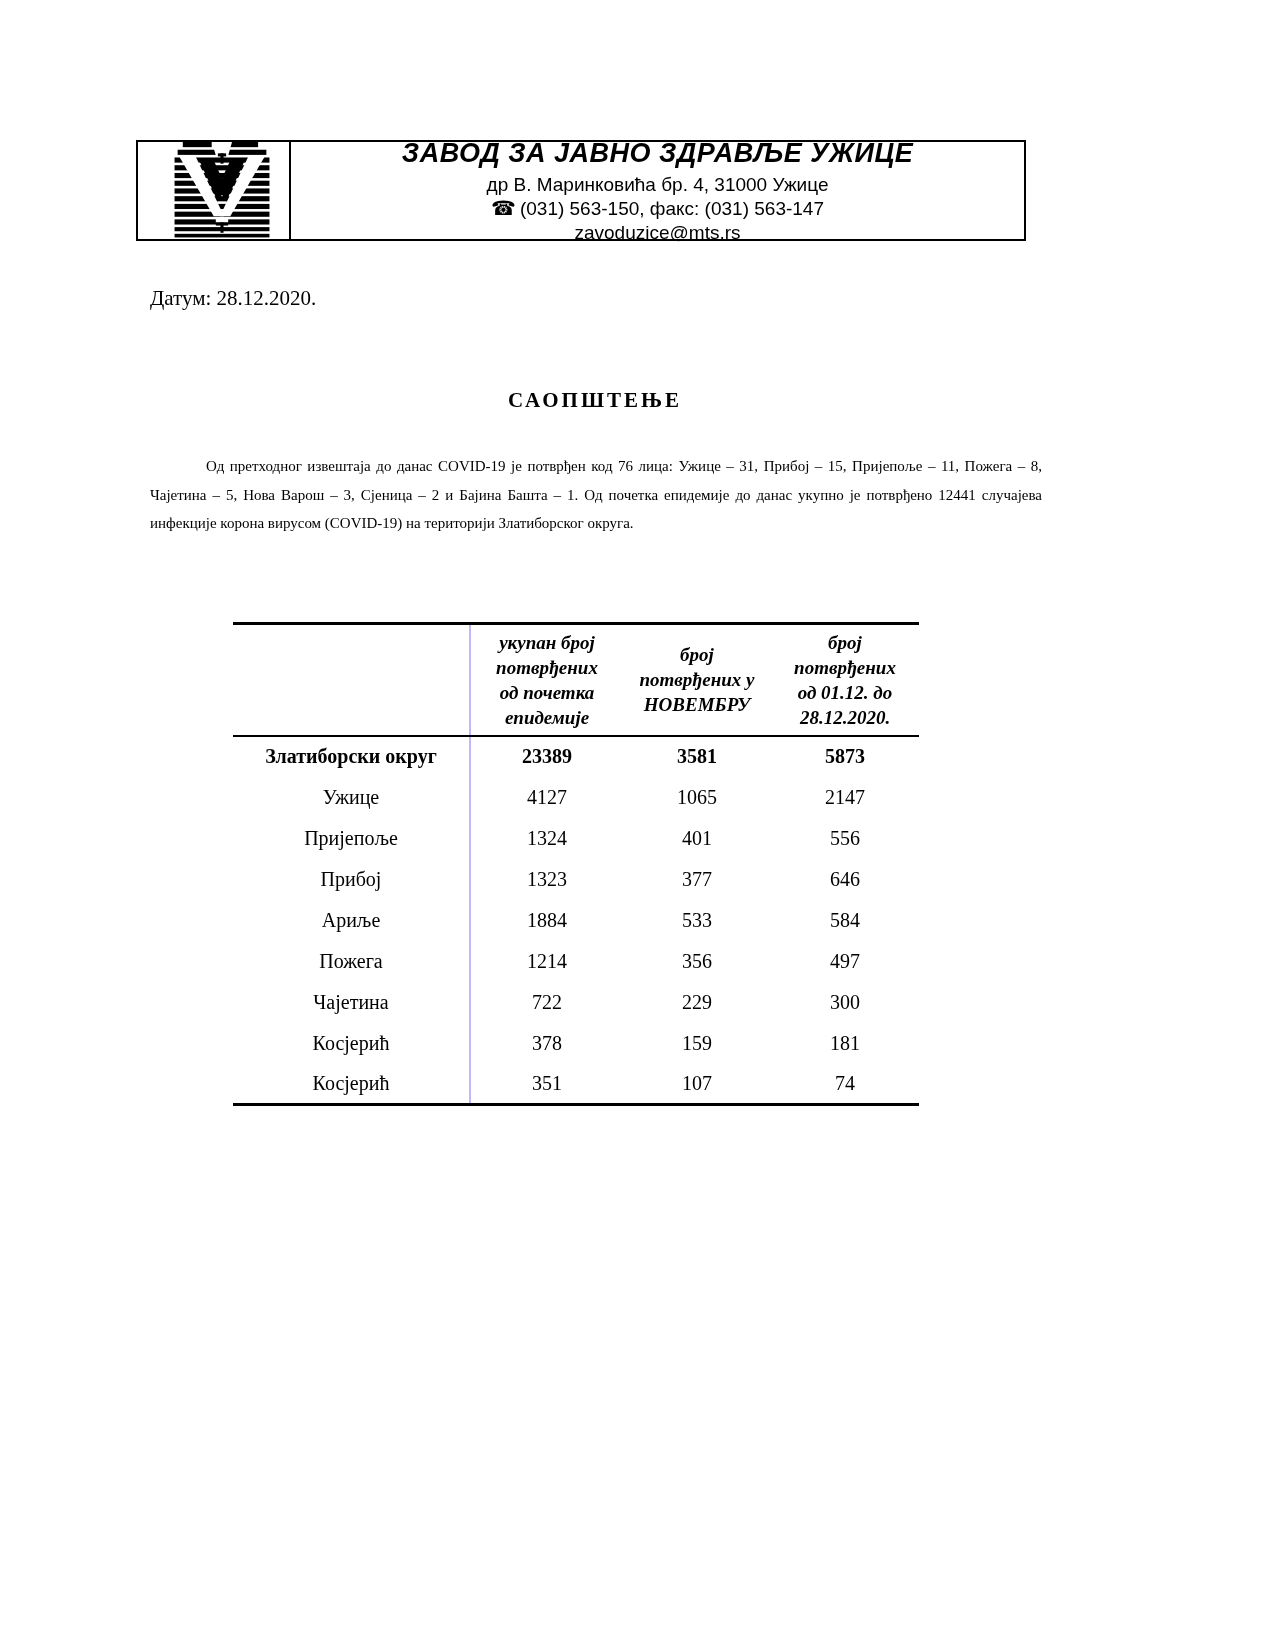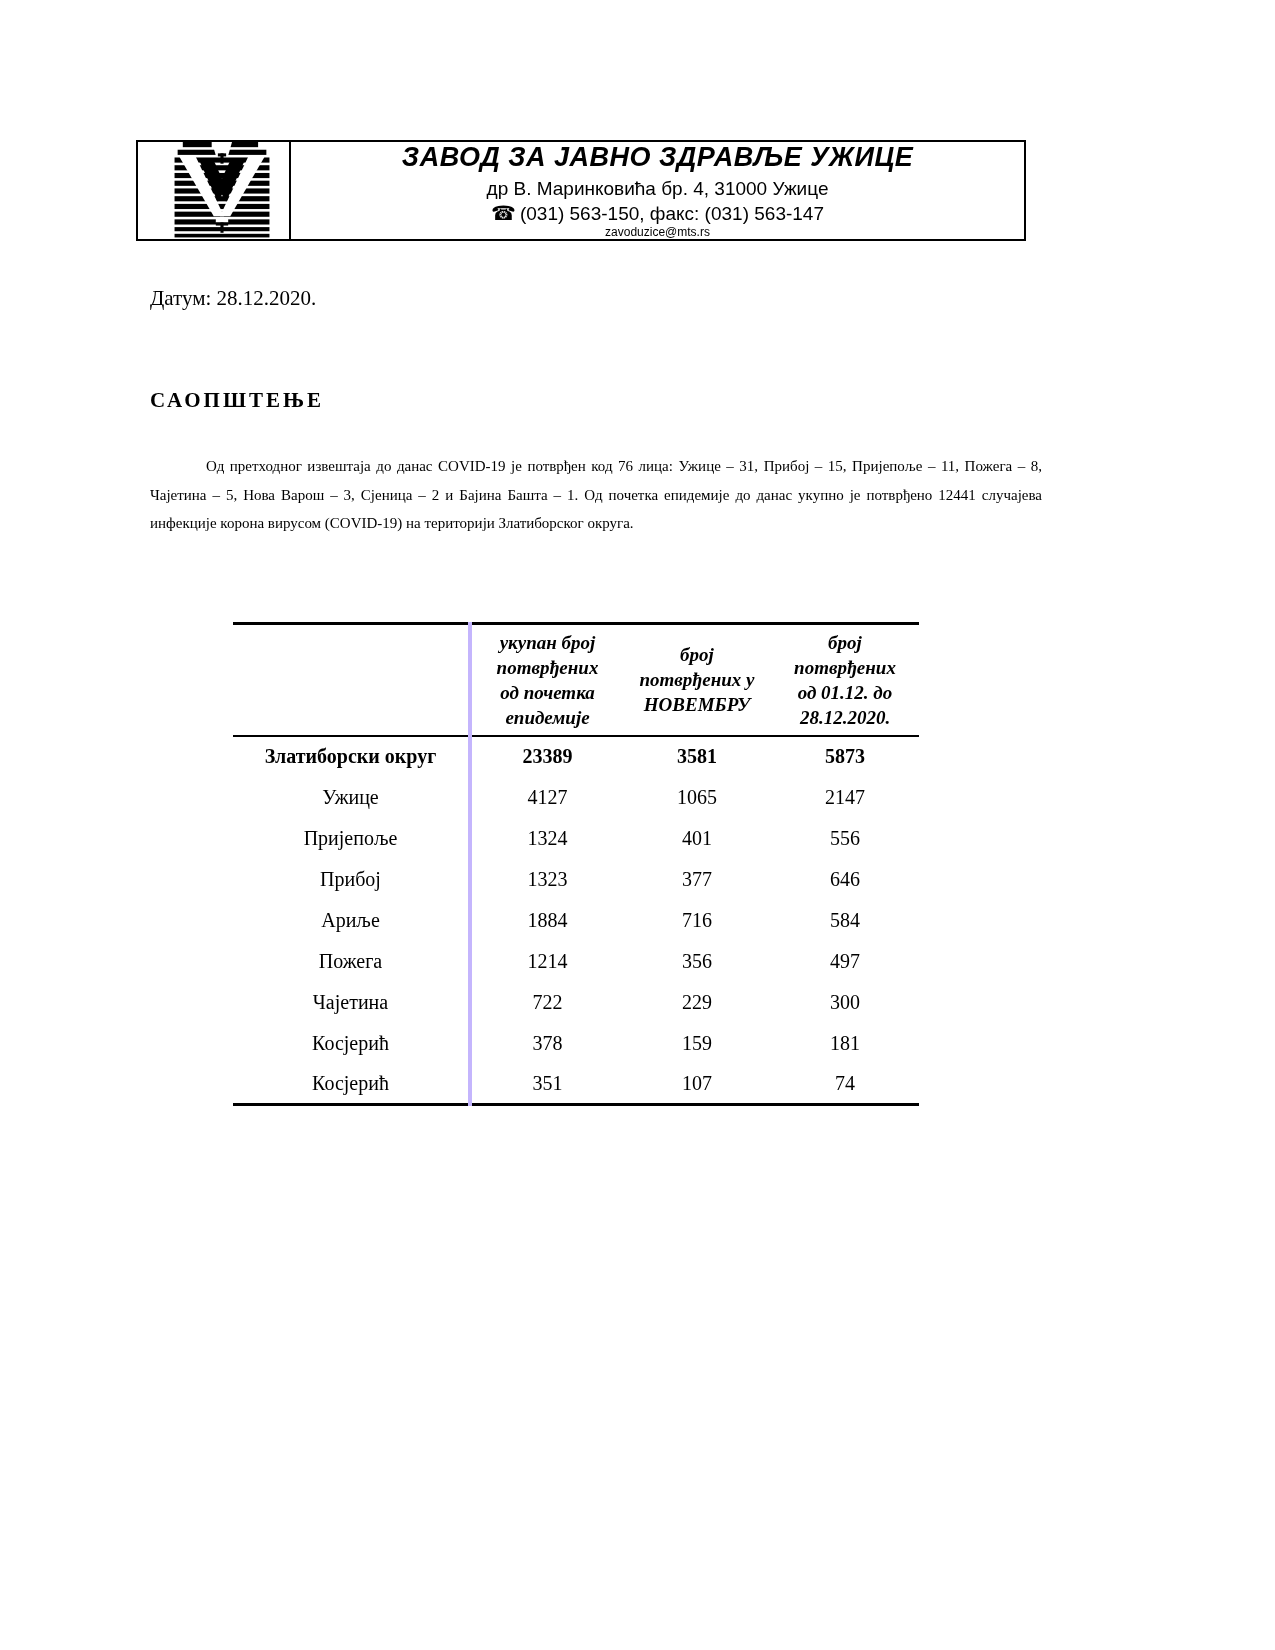--- a/index.html
+++ b/index.html
@@ -43,33 +43,34 @@
   }
   .org-title {
     font-size: 27px;
     font-weight: bold;
     font-style: italic;
     letter-spacing: 0.5px;
     margin-bottom: 3px;
   }
   .org-address { font-size: 19px; }
   .org-phone   { font-size: 19px; }
-  .org-email   { font-size: 12px; }
+  .org-email   { font-size: 19px; }
   .phone-glyph { font-size: 20px; margin-right: 4px; }
 
   
   .date-line {
     position: absolute;
     left: 150px; top: 286px;
     font-size: 21px;
   }
   .doc-title {
     position: absolute;
     left: 150px; top: 388px;
     width: 890px;
+    text-align: center;
     font-size: 21px;
     font-weight: bold;
     letter-spacing: 3px;
   }
   .body-par {
     position: absolute;
     left: 150px; top: 452px;
     width: 892px;
     font-size: 15px;
     line-height: 28.6px;
@@ -92,21 +93,21 @@
     text-align: center;
     font-weight: bold;
     font-style: italic;
     font-size: 19px;
     line-height: 25px;
     padding: 4px 14px;
     border-bottom: 2px solid #000;
   }
   .cases-table th:first-child,
   .cases-table td:first-child {
-    border-right: 4px solid #c4b5fd;
+    border-right: 2px solid #c4b5fd;
   }
   .cases-table td {
     height: 41px;
     text-align: center;
     vertical-align: middle;
     font-size: 20px;
     padding: 0 6px;
   }
   .cases-table tr.bold-row td { font-weight: bold; }
   col.c1 { width: 237px; }
@@ -211,21 +212,21 @@
         </tr>
         <tr>
           <td>Прибој</td>
           <td>1323</td>
           <td>377</td>
           <td>646</td>
         </tr>
         <tr>
           <td>Ариље</td>
           <td>1884</td>
-          <td>716</td>
+          <td>533</td>
           <td>584</td>
         </tr>
         <tr>
           <td>Пожега</td>
           <td>1214</td>
           <td>356</td>
           <td>497</td>
         </tr>
         <tr>
           <td>Чајетина</td>

